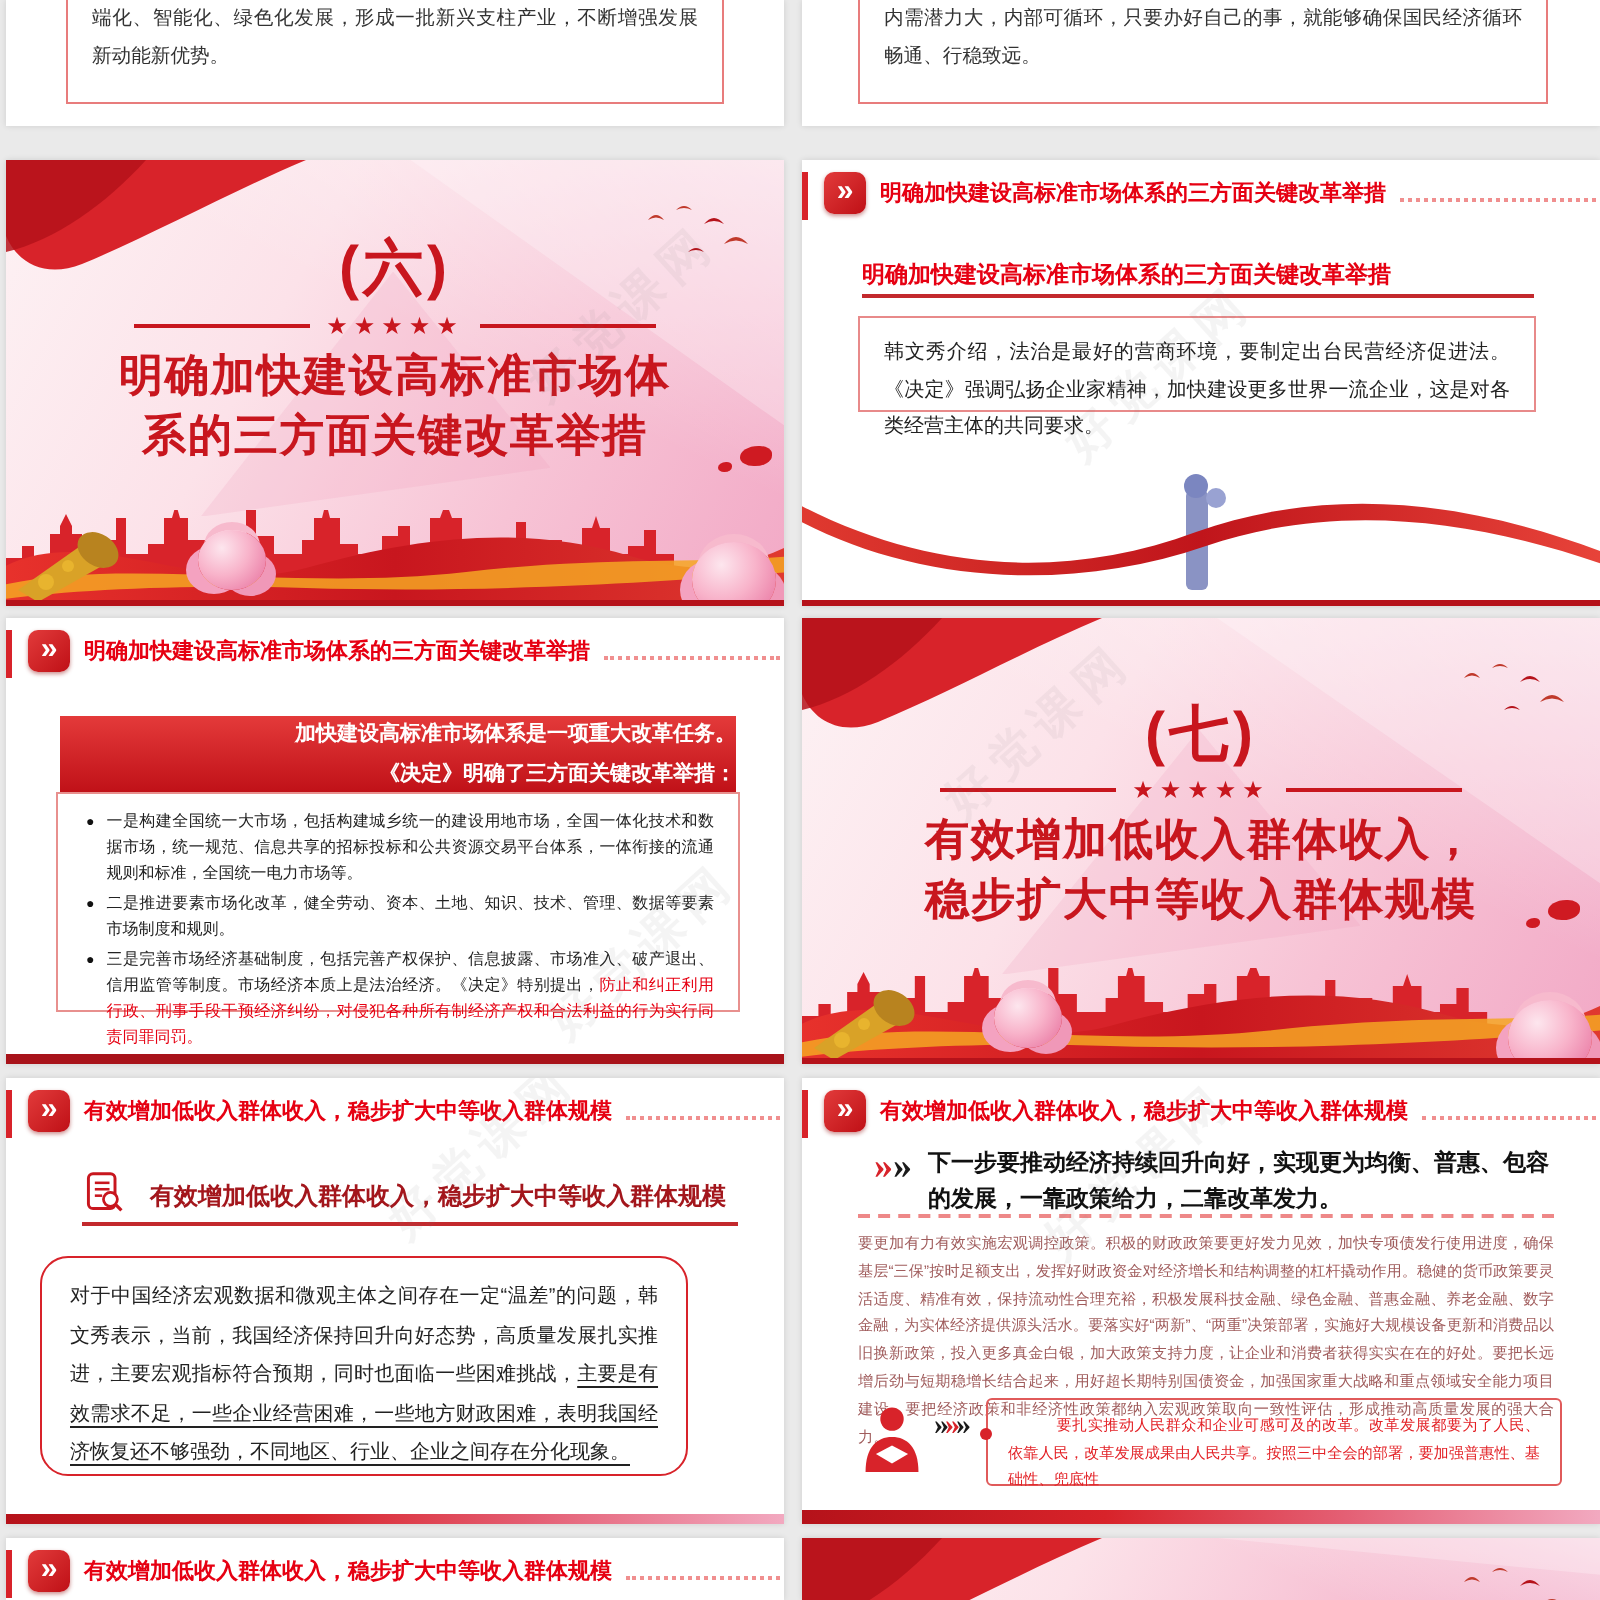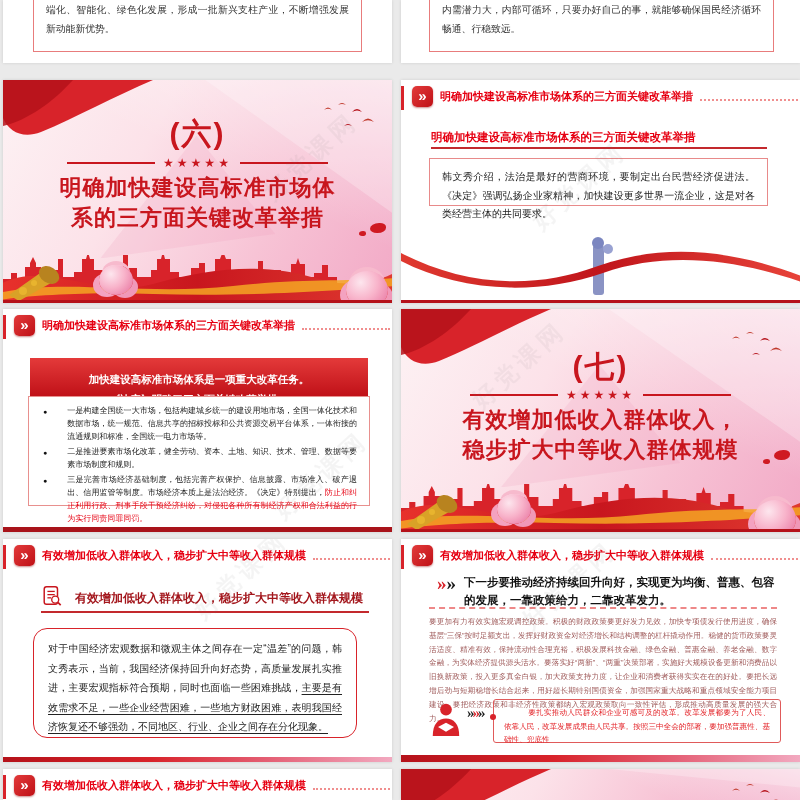--- a/index.html
+++ b/index.html
@@ -26,23 +26,23 @@
   
   .hdr{position:absolute;top:6px;left:0;right:0;display:flex;align-items:center;gap:7px;padding-left:11px}
   .edge-tab{position:absolute;left:0;top:0;width:3px;height:24px;background:#d8232a}
   .badge{width:21px;height:21px;background:linear-gradient(135deg,#e23b3b,#bf1016);color:#fff;border-radius:5px;font-weight:bold;font-size:15px;line-height:19px;text-align:center;flex:none;box-shadow:0 1px 2px rgba(140,0,0,.45)}
   .hdr-t{color:#e60012;font-weight:bold;font-size:11px;white-space:nowrap}
   .dotline{flex:1;border-bottom:2px dotted #f08f8f;margin-top:6px;margin-right:2px}
   .sub-t{position:absolute;left:30px;color:#e60012;font-weight:bold;font-size:11.5px;white-space:nowrap}
   .sub-line{position:absolute;left:30px;height:2px;background:#c3292d}
   .bodybox{position:absolute;border:1px solid #e88a8a;background:#fff;color:#222;font-size:10px;line-height:1.85;padding:9px 12px;text-align:justify}
   .roundbox{position:absolute;border:1.5px solid #d8232a;border-radius:14px;background:#fff;color:#222;font-size:10px;line-height:1.95;padding:10px 14px;text-align:justify}
-  .banner{position:absolute;background:linear-gradient(180deg,#e43a3a,#c01118);color:#fff;font-weight:bold;font-size:10.5px;text-align:center;line-height:1.9;padding-top:12px}
+  .banner{position:absolute;background:linear-gradient(180deg,#e43a3a,#c01118);color:#fff;font-weight:bold;font-size:10.5px;text-align:right;line-height:1.9;padding-top:0}
   .bulletbox{position:absolute;border:1px solid #e8908e;background:#fff;padding:8px 12px 6px 14px}
-  .bullet{display:flex;gap:20px;font-size:8px;line-height:1.62;color:#222;text-align:justify;margin-bottom:2px}
+  .bullet{display:flex;gap:6px;font-size:8px;line-height:1.62;color:#222;text-align:justify;margin-bottom:2px}
   .bullet .dot{flex:none;font-size:7px;line-height:1.9;color:#111}
   .red-span{color:#e60012}
   .u-span{text-decoration:underline;text-underline-offset:3px}
   .lead-row{position:absolute;display:flex;gap:8px;align-items:flex-start}
   .lead-chev{font-weight:900;font-size:19px;line-height:1;font-family:"Liberation Serif",serif}
   .lead-chev .c1{color:#d8232a}.lead-chev .c2{color:#1a1a1a}
   .lead-t{font-family:Liberation Mono, monospace;font-weight:700;color:#111;font-size:11.5px;line-height:1.55}
   .dash-div{position:absolute;border-top:2px dashed #e88; }
   .dense{position:absolute;color:#a05c5c;font-size:7.6px;line-height:1.82;text-align:justify}
   .notebox{position:absolute;border:1px solid #e05a5a;border-radius:3px;color:#e32227;font-size:7.6px;line-height:1.8;padding:6px 10px;text-align:justify}
@@ -246,21 +246,21 @@
   <svg class="doc-icon" style="left:38px;top:46px" width="22" height="22" viewBox="0 0 24 24">
     <rect x="3.5" y="2" width="14.5" height="19" rx="2.5" fill="none" stroke="#c8161e" stroke-width="1.6"></rect>
     <line x1="7" y1="7" x2="15" y2="7" stroke="#c8161e" stroke-width="1.4"></line>
     <line x1="7" y1="10.5" x2="15" y2="10.5" stroke="#c8161e" stroke-width="1.4"></line>
     <line x1="7" y1="14" x2="11" y2="14" stroke="#c8161e" stroke-width="1.4"></line>
     <circle cx="15.5" cy="16" r="3.8" fill="#fff" stroke="#c8161e" stroke-width="1.5"></circle>
     <line x1="18.4" y1="18.9" x2="21.5" y2="22" stroke="#c8161e" stroke-width="1.8"></line>
   </svg>
   <div class="serif-sub" style="left:72px;top:51px">有效增加低收入群体收入，稳步扩大中等收入群体规模</div>
   <div class="sub-line" style="left:38px;top:72px;width:328px"></div>
-  <div class="roundbox" style="left:30px;top:89px;width:324px;height:110px">
+  <div class="roundbox" style="left:17px;top:89px;width:324px;height:110px">
     <span>对于中国经济宏观数据和微观主体之间存在一定“温差”的问题，韩文秀表示，当前，我国经济保持回升向好态势，高质量发展扎实推进，主要宏观指标符合预期，同时也面临一些困难挑战，</span><span class="u-span">主要是有效需求不足，一些企业经营困难，一些地方财政困难，表明我国经济恢复还不够强劲，不同地区、行业、企业之间存在分化现象。</span>
   </div>
   <div class="grad-bar" style="height:5px"></div>
   <div class="wm" style="left:180px;top:20px">好党课网</div>
 </div>
 
 <div class="slide" style="left:401px;top:539px;width:399px;height:223px">
   <div class="hdr">
     <span class="edge-tab"></span>
     <span class="badge">»</span>

